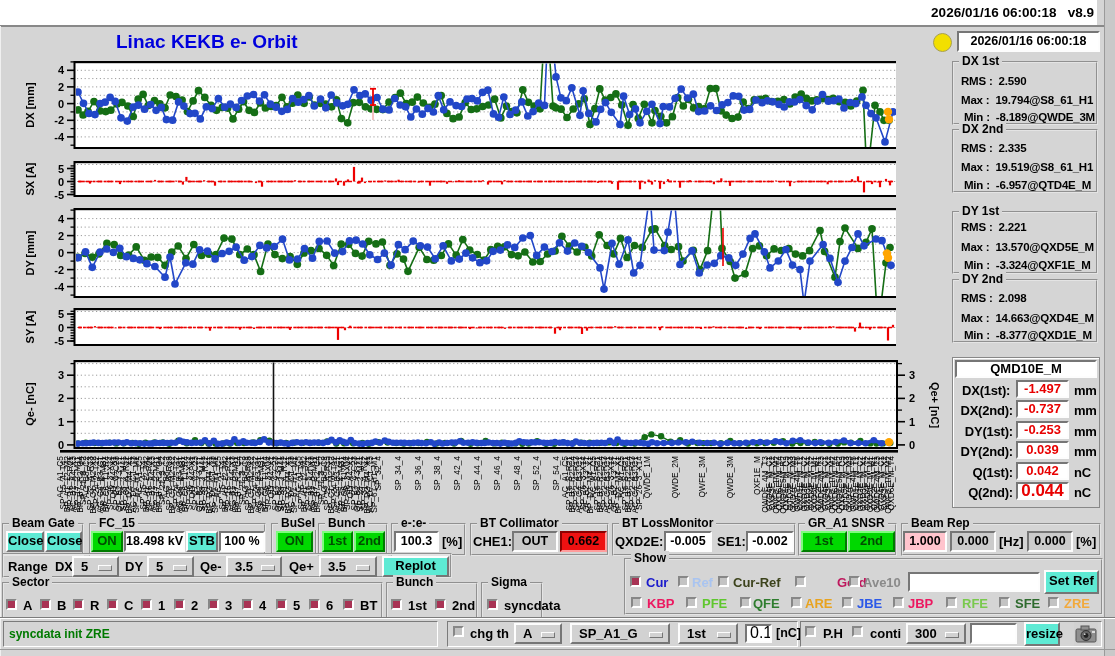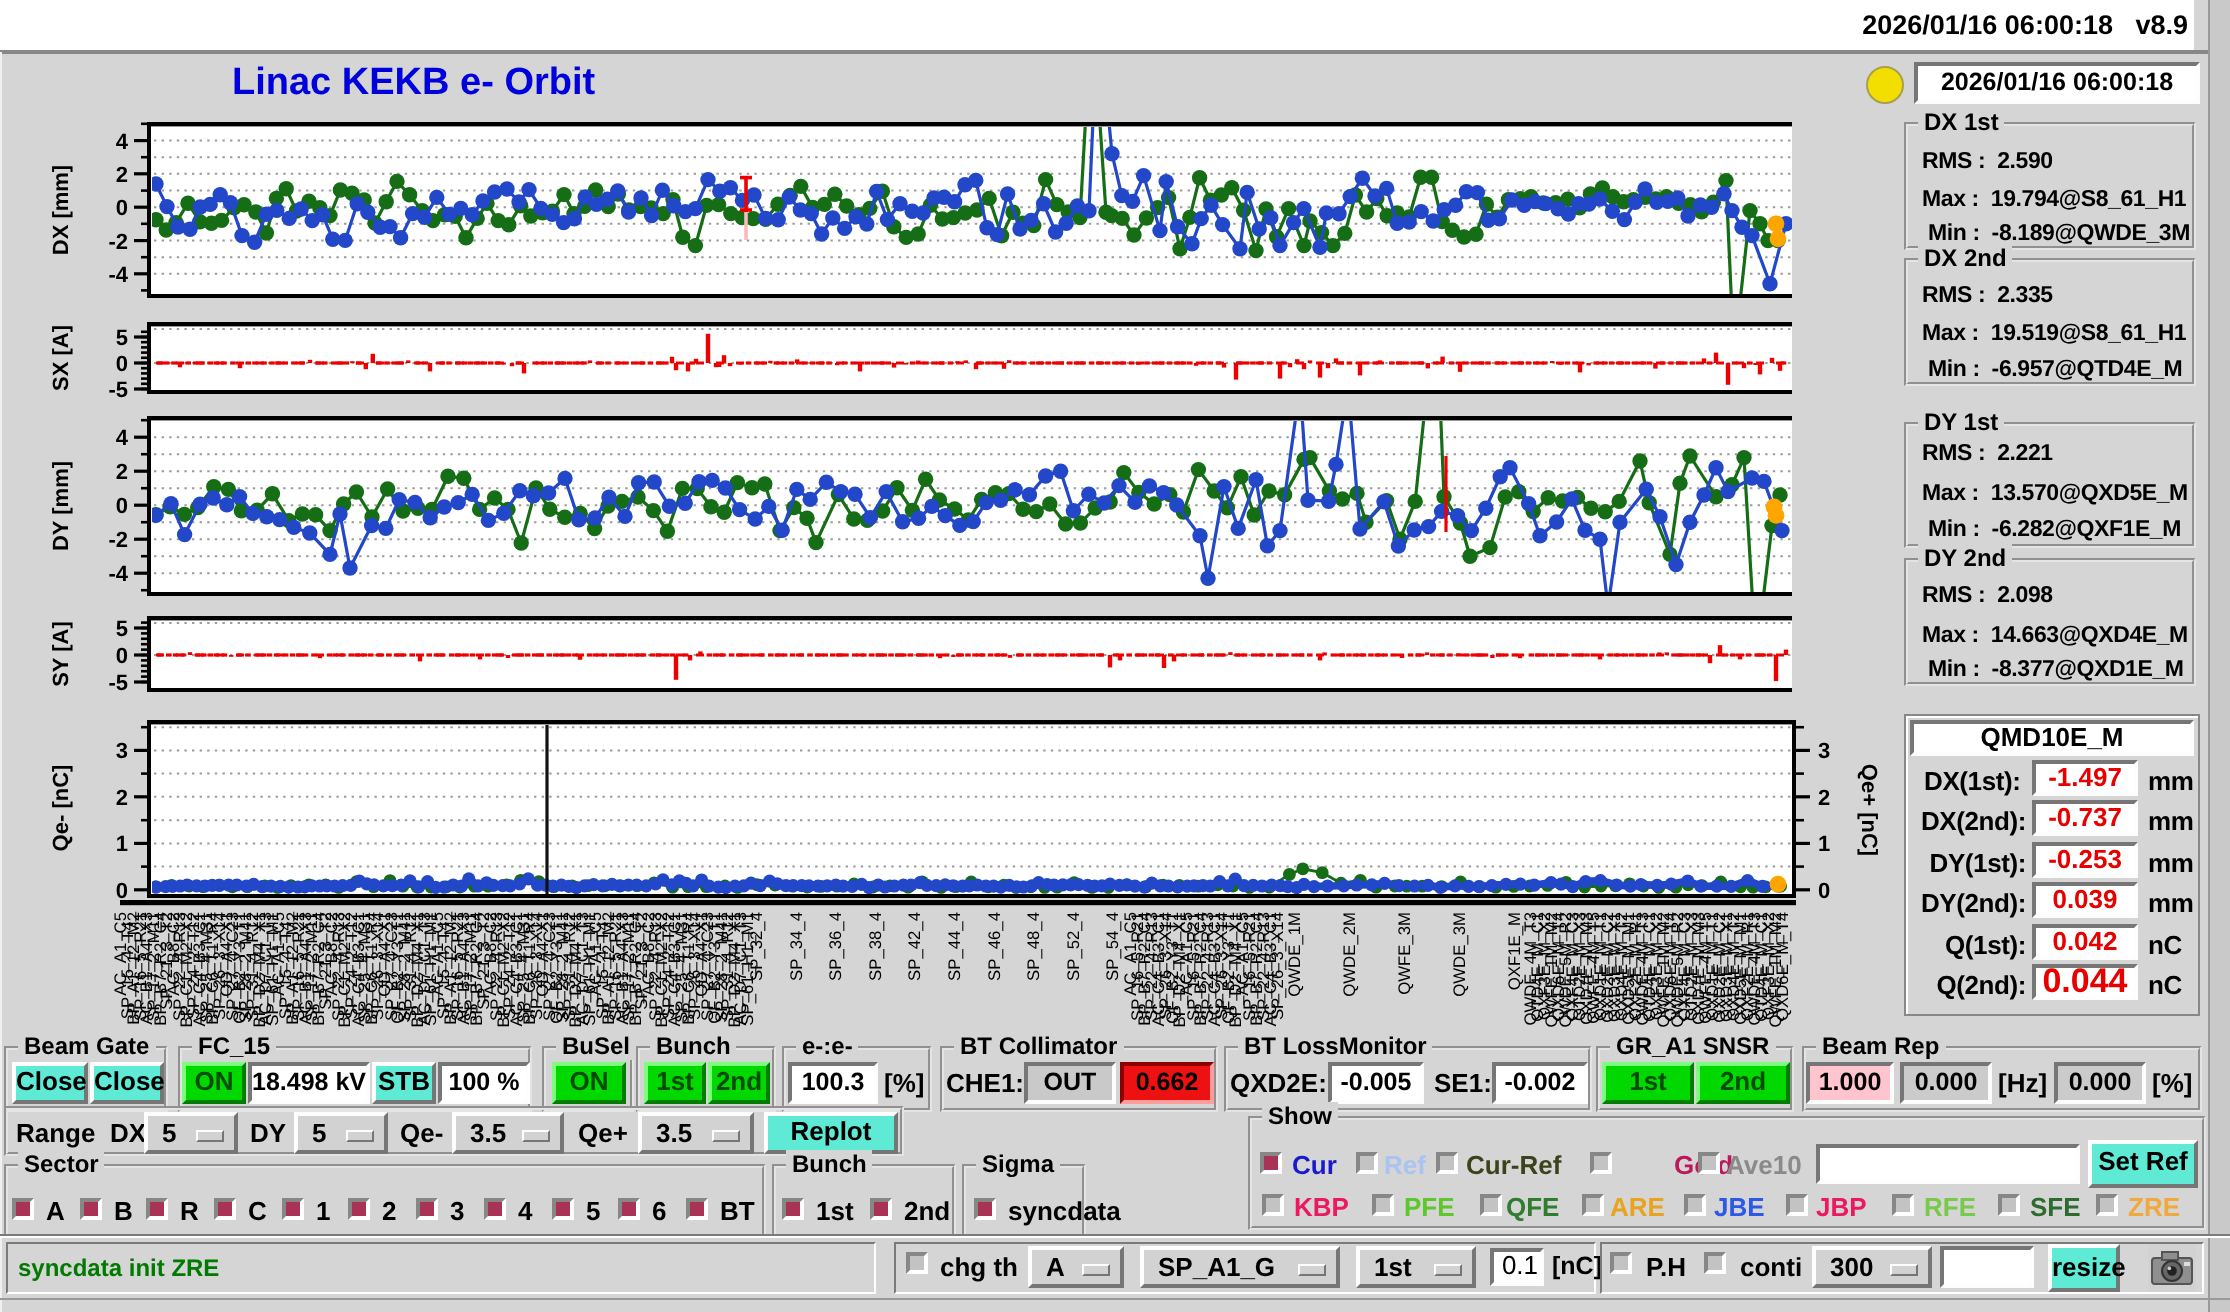--- a/index.html
+++ b/index.html
@@ -1637,21 +1637,21 @@
     <span class="glabel">DX 2nd</span>
   </div>
 <div class="srow" style="left:961px;top:142px">RMS :  2.335</div>
 <div class="srow" style="left:961px;top:161px">Max :  19.519@S8_61_H1</div>
 <div class="srow" style="left:961px;top:179px"> Min :  -6.957@QTD4E_M</div>
 <div class="grp" style="left:952px;top:211px;width:146px;height:63px">
     <span class="glabel">DY 1st</span>
   </div>
 <div class="srow" style="left:961px;top:221px">RMS :  2.221</div>
 <div class="srow" style="left:961px;top:241px">Max :  13.570@QXD5E_M</div>
-<div class="srow" style="left:961px;top:259px"> Min :  -6.282@QXF1E_M</div>
+<div class="srow" style="left:961px;top:259px"> Min :  -3.324@QXF1E_M</div>
 <div class="grp" style="left:952px;top:279px;width:146px;height:64px">
     <span class="glabel">DY 2nd</span>
   </div>
 <div class="srow" style="left:961px;top:292px">RMS :  2.098</div>
 <div class="srow" style="left:961px;top:312px">Max :  14.663@QXD4E_M</div>
 <div class="srow" style="left:961px;top:329px"> Min :  -8.377@QXD1E_M</div>
 <div class="abs" style="left:952px;top:357px;width:148px;height:151px;border:1px solid #888;box-shadow:inset 1px 1px 0 #fff"></div>
 <div class="sunk" style="left:955px;top:360px;width:142px;height:18px;line-height:14px;font-size:13px">QMD10E_M</div>
 <div class="srow" style="left:962px;top:383px;width:58px;text-align:left;font-size:13px">DX(1st):</div>
 <div class="sunk" style="left:1016px;top:380px;width:53px;height:18px;line-height:14px;color:#e80000;font-size:13px">-1.497</div>
@@ -1828,21 +1828,21 @@
     <i></i>
   </div>
 <div class="dd" style="left:570px;top:623px;width:100px;height:21px">
     <span>SP_A1_G</span>
     <i></i>
   </div>
 <div class="dd" style="left:678px;top:623px;width:60px;height:21px">
     <span>1st</span>
     <i></i>
   </div>
-<div class="sunk" style="left:745px;top:624px;width:27px;height:19px;line-height:14px;font-weight:normal;font-size:13px;text-align:center;padding-left:3px">0.1</div>
+<div class="sunk" style="left:745px;top:624px;width:27px;height:19px;line-height:14px;font-weight:normal;font-size:16px;text-align:right;padding-left:3px">0.1</div>
 <div class="lab" style="left:776px;top:626px;font-size:12.5px">[nC]</div>
 <div class="frame1" style="left:800px;top:621px;width:302px;height:26px"></div>
 <div class="cb" style="left:805px;top:626px"></div>
 <div class="lab" style="left:823px;top:626px;color:#000">P.H</div>
 <div class="cb" style="left:852px;top:626px"></div>
 <div class="lab" style="left:870px;top:626px;color:#000">conti</div>
 <div class="dd" style="left:906px;top:623px;width:60px;height:21px">
     <span>300</span>
     <i></i>
   </div>

